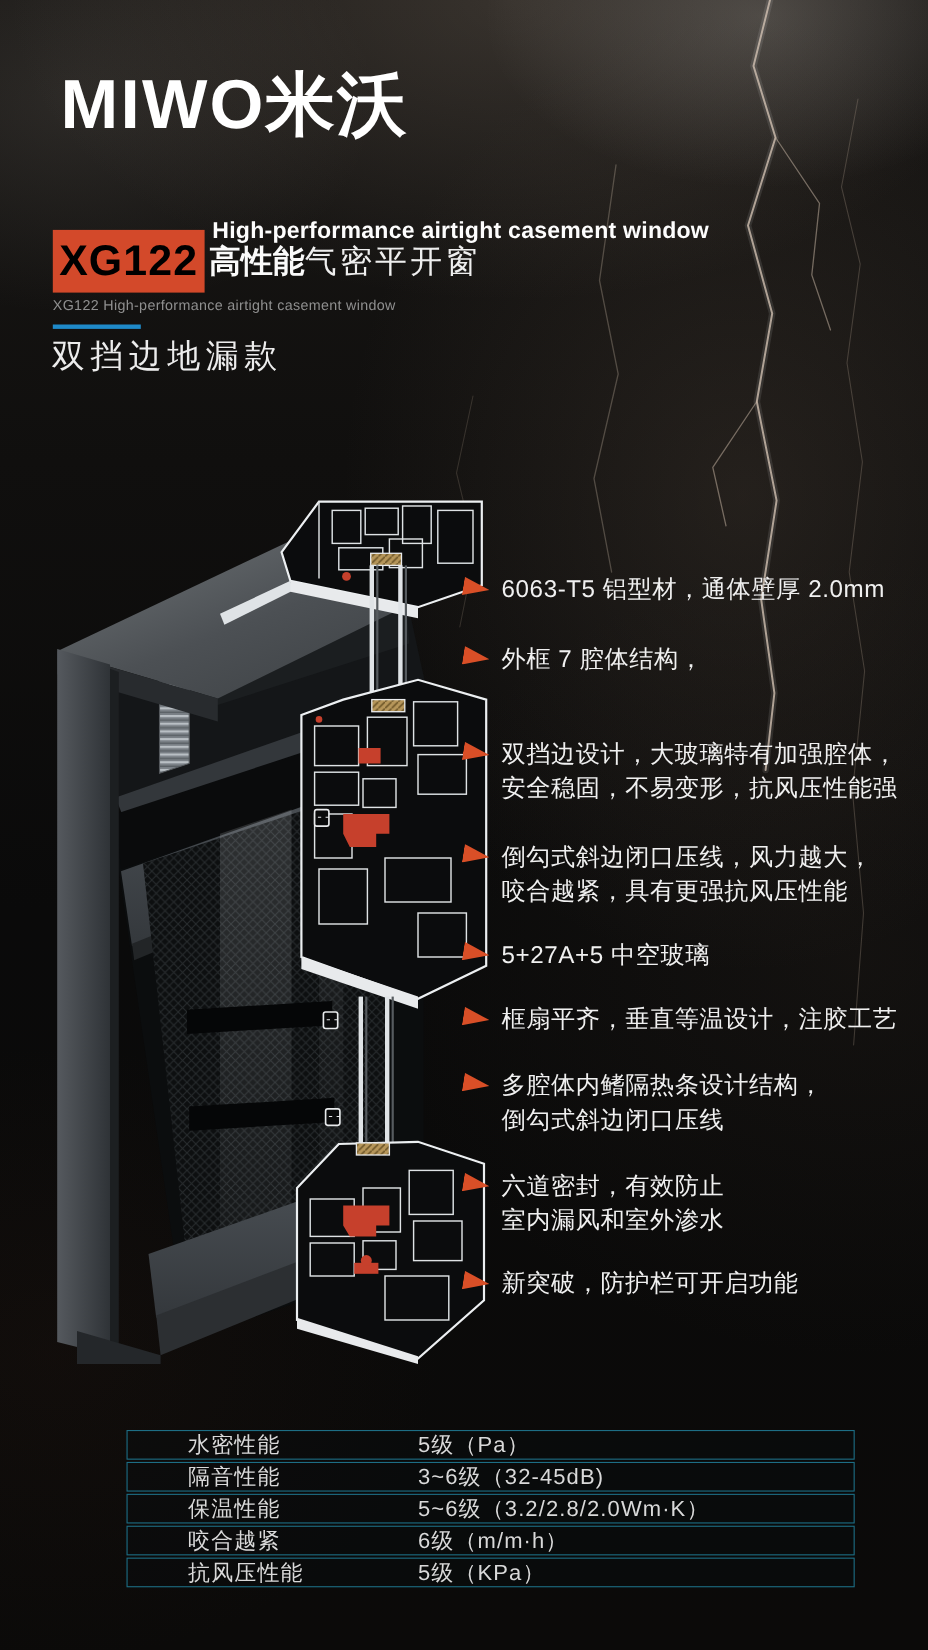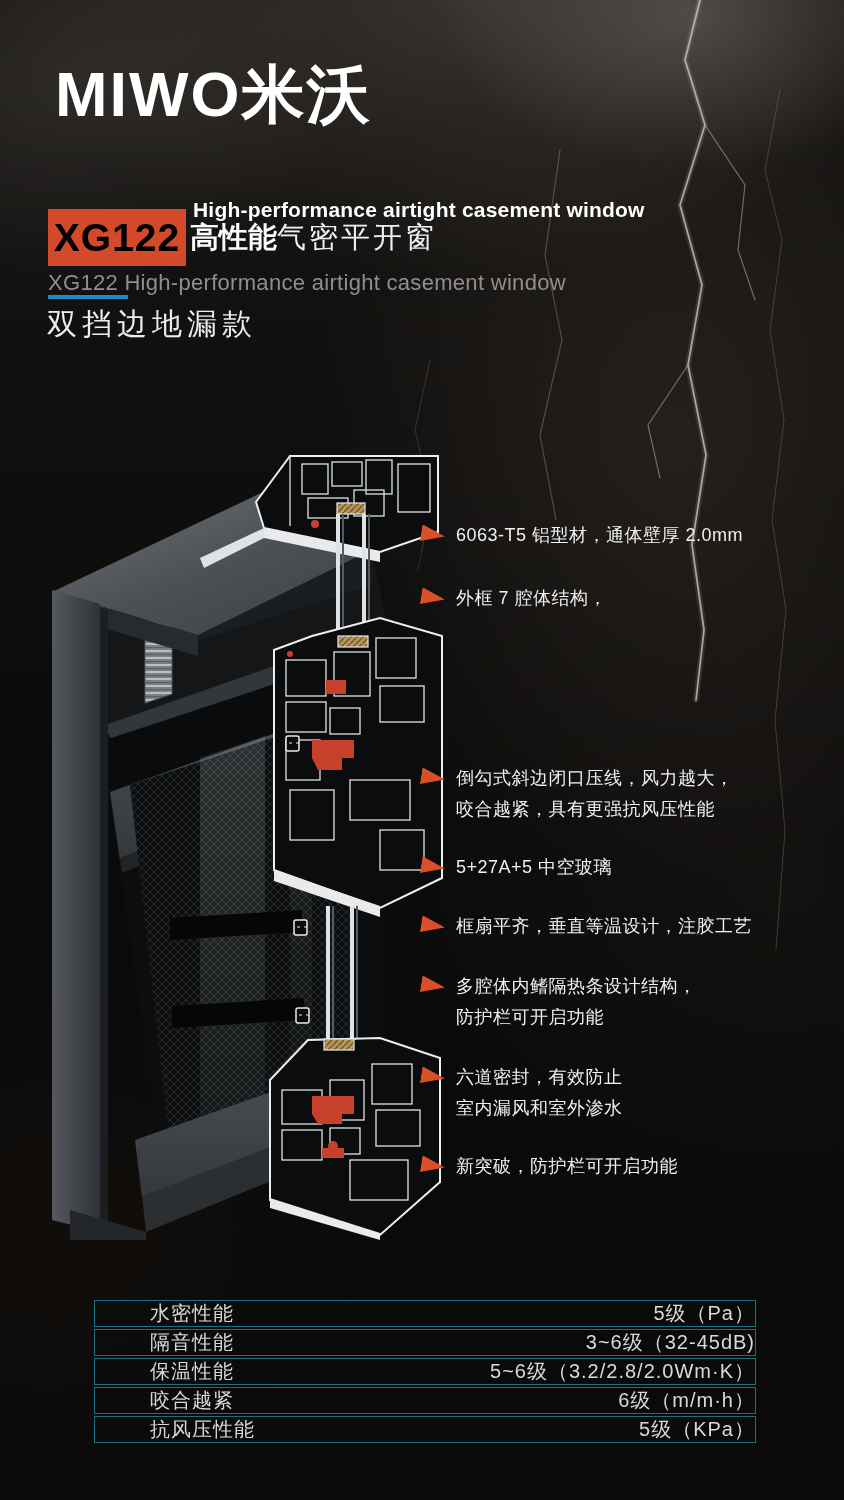--- a/index.html
+++ b/index.html
@@ -31,21 +31,21 @@
   .title-en{
     position:absolute; left:193px; top:198px; font-size:21px; font-weight:700;
     color:#fdfdfd; letter-spacing:0.2px; white-space:nowrap;text-align:right;
   }
   .title-zh{
     position:absolute; left:190px; top:218px; font-size:29px; color:#fafafa; white-space:nowrap;
   }
   .title-zh .strong{ font-weight:700; }
   .title-zh .light{ font-weight:300; opacity:0.95; letter-spacing:3px; }
   .subtitle{
-    position:absolute; left:48px; top:270px; font-size:22px; font-weight:400;
+    position:absolute; left:48px; top:270px; font-size:13px; font-weight:400;
     color:#8f8f8f; letter-spacing:0.3px; white-space:nowrap;
   }
   .accent-line{
     position:absolute; left:48px; top:295px; width:80px; height:4px;
     background:var(--accent-blue,#1f8ac9);
   }
   .variant{
     position:absolute; left:47px; top:304px; font-size:30px; font-weight:400;
     color:#ececec; letter-spacing:5px; white-space:nowrap;
   }
@@ -56,32 +56,32 @@
   
   .feature{
     position:absolute; left:421px; display:flex; align-items:flex-start; width:420px;
   }
   .tri{
     flex:0 0 auto; width:24px; height:17px; margin-top:6px; margin-right:11px;
     background:var(--arrow-red,#d94f27);
     clip-path:polygon(0 0, 100% 50%, 0 100%);
     transform:rotate(9deg);
   }
-  .flines{ font-size:18px; line-height:31px; color:#f0f0f0; letter-spacing:0.5px; }
+  .flines{ font-size:22px; line-height:31px; color:#f0f0f0; letter-spacing:0.5px; }
 
   
-  .spec{ position:absolute; left:62px; top:1300px; width:694px;padding-left:32px; }
+  .spec{ position:absolute; left:83px; top:1300px; width:694px;padding-left:32px; }
   .spec-row{
     display:flex; align-items:center; height:27px; margin-bottom:2px;
     border:1px solid var(--table-border,#1d6e85);
     background:rgba(8,13,15,0.38);
     font-size:20px; color:#d9d9d9; letter-spacing:1px;
   }
   .spec-label{ flex:0 0 40%; padding-left:55px; }
-  .spec-value{ flex:1 1 auto; text-align:right; }
+  .spec-value{ flex:1 1 auto; text-align:left; }
 </style>
 </head>
 <body style="--accent-red: #d3492a; --accent-blue: #1f8ac9; --arrow-red: #d94f27; --table-border: #1d6e85; --gold-spacer: #b6965a; --profile-red: #c6402c;">
 
 <div class="poster">
 
   <svg class="bg-fx" width="844" height="1500" viewBox="0 0 844 1500">
     <g fill="none" stroke-linecap="round">
       <path d="M700,0 L685,60 L705,125 L680,205 L702,285 L688,365 L706,455 L692,545 L704,630 L696,700" stroke="#ffffff" stroke-width="6" opacity="0.10"></path>
       <path d="M700,0 L685,60 L705,125 L680,205 L702,285 L688,365 L706,455 L692,545 L704,630 L696,700" stroke="#d9c8b8" stroke-width="1.8" opacity="0.75"></path>
@@ -253,20 +253,27 @@
     <div class="flines">
         <div>6063-T5 铝型材，通体壁厚 2.0mm</div>
       </div>
   </div>
   <div class="feature" style="top:583px">
     <span class="tri"></span>
     <div class="flines">
       <div>外框 7 腔体结构，</div>
     </div>
   </div>
+  <div class="feature" style="top:670px">
+    <span class="tri"></span>
+    <div class="flines">
+      <div>双挡边设计，大玻璃特有加强腔体，</div>
+      <div>安全稳固，不易变形，抗风压性能强</div>
+    </div>
+  </div>
   <div class="feature" style="top:763px">
     <span class="tri"></span>
     <div class="flines">
       <div>倒勾式斜边闭口压线，风力越大，</div>
       <div>咬合越紧，具有更强抗风压性能</div>
     </div>
   </div>
   <div class="feature" style="top:852px">
     <span class="tri"></span>
     <div class="flines">
@@ -276,21 +283,21 @@
   <div class="feature" style="top:911px">
     <span class="tri"></span>
     <div class="flines">
         <div>框扇平齐，垂直等温设计，注胶工艺</div>
       </div>
   </div>
   <div class="feature" style="top:971px">
     <span class="tri"></span>
     <div class="flines">
       <div>多腔体内鳍隔热条设计结构，</div>
-      <div>防护栏可开启功能</div>
+      <div>倒勾式斜边闭口压线</div>
     </div>
   </div>
   <div class="feature" style="top:1062px">
     <span class="tri"></span>
     <div class="flines">
       <div>六道密封，有效防止</div>
       <div>室内漏风和室外渗水</div>
     </div>
   </div>
   <div class="feature" style="top:1151px">

